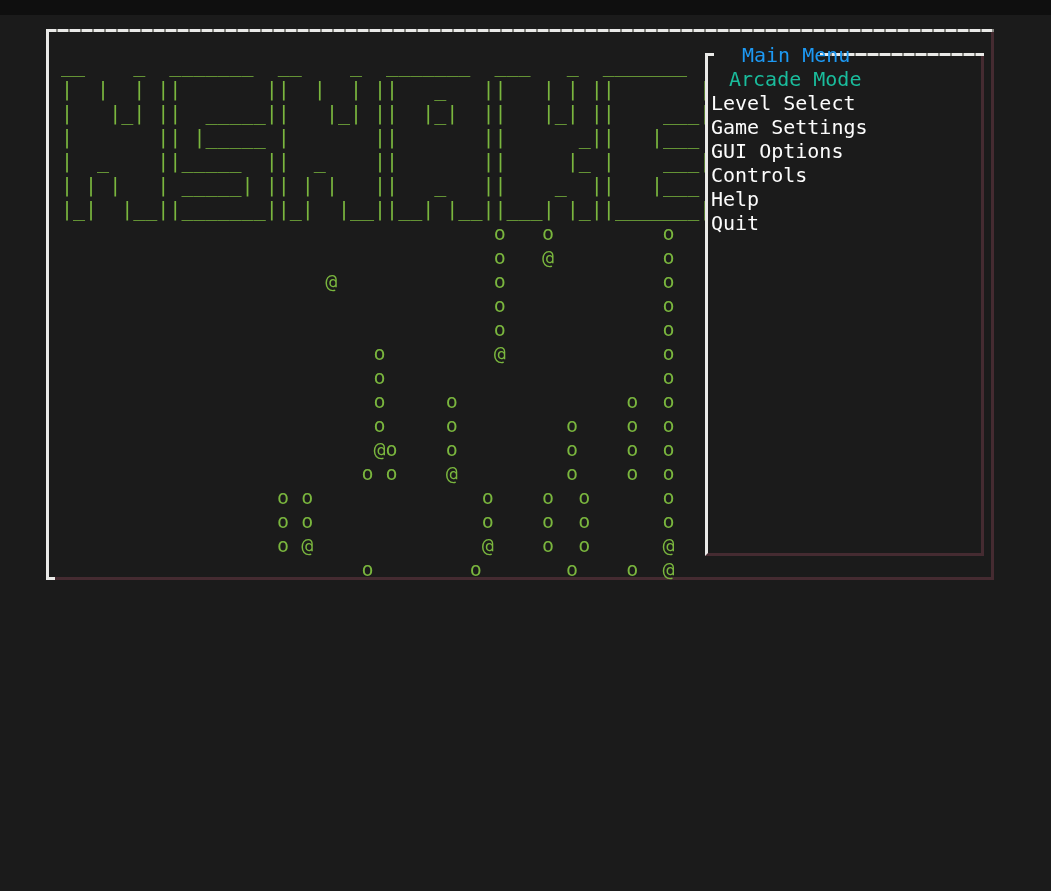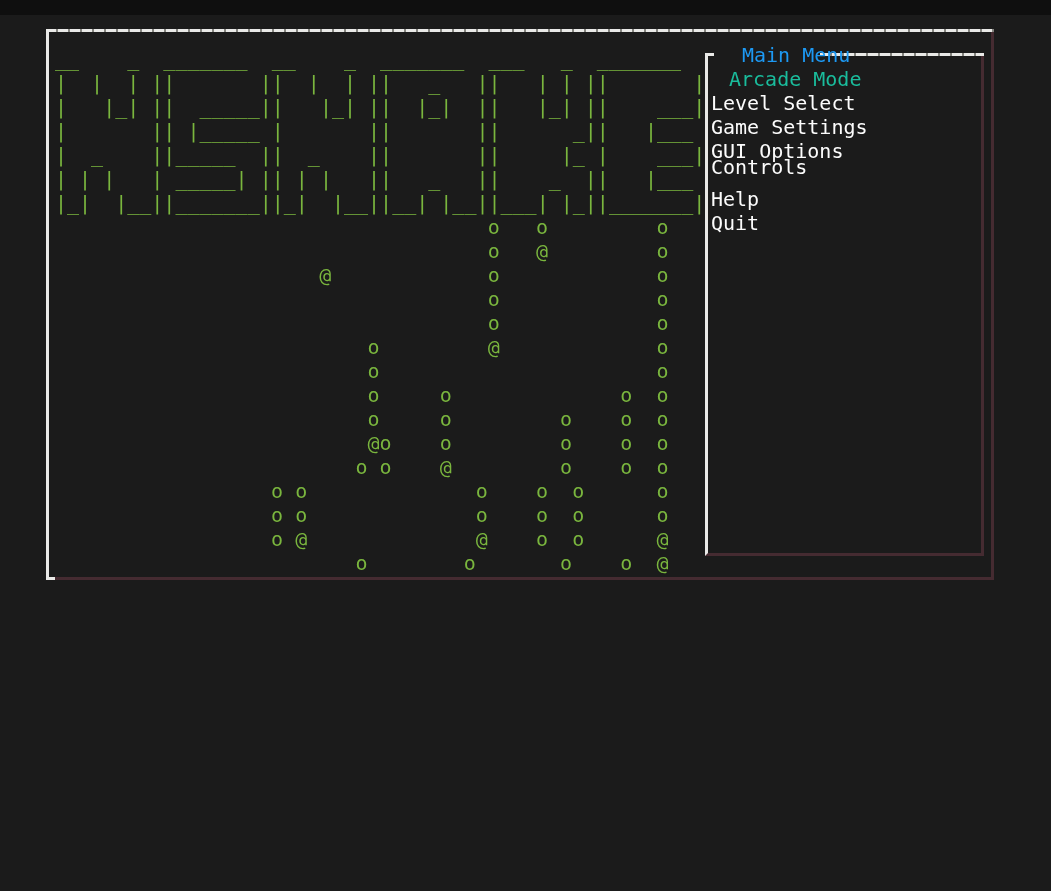--- a/index.html
+++ b/index.html
@@ -26,21 +26,21 @@
     position:absolute;height:3px;
     background:repeating-linear-gradient(90deg,
       var(--border-light) 0px, var(--border-light) 10px,
       var(--border-tick) 10px, var(--border-tick) 12px);
   }
   .game-box-top{left:46px;top:29px;width:948px;}
   .menu-top-stub{left:705px;top:53px;width:9px;background:var(--border-light);}
   .menu-top-line{left:820px;top:53px;width:164px;}
   .corner-stub-bl{position:absolute;left:46px;top:577px;width:9px;height:3px;background:var(--border-light);}
   pre.term{
-    position:absolute;margin:4px;
+    position:absolute;margin:10px;
     font-family:"DejaVu Sans Mono", monospace;
     font-size:20px;line-height:24px;
     color:var(--logo-green);
     white-space:pre;
   }
   .logo{left:51px;top:43px;}
   .snakes{left:231px;top:211px;text-align:right;}
   .menu-box{
     position:absolute;left:705px;top:53px;width:279px;height:503px;
     border-left:3px solid var(--border-light);
@@ -94,15 +94,15 @@
 <div class="menu-box"></div>
 <div class="h-line menu-top-stub"></div>
 <div class="h-line menu-top-line"></div>
 
 <div class="menu-title">Main Menu</div>
 
 <div class="menu-item selected" style="top:67px">Arcade Mode</div>
 <div class="menu-item" style="top:91px">Level Select</div>
 <div class="menu-item" style="top:115px">Game Settings</div>
 <div class="menu-item" style="top:139px">GUI Options</div>
-<div class="menu-item" style="top:155px">Controls</div>
+<div class="menu-item" style="top:163px">Controls</div>
 <div class="menu-item" style="top:187px">Help</div>
 <div class="menu-item" style="top:211px">Quit</div>
 
 </body></html>

